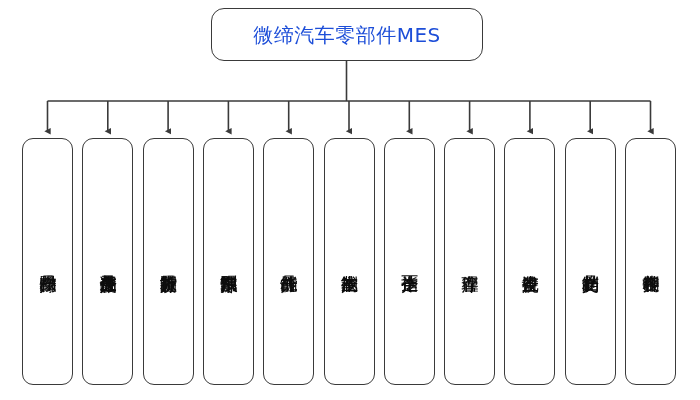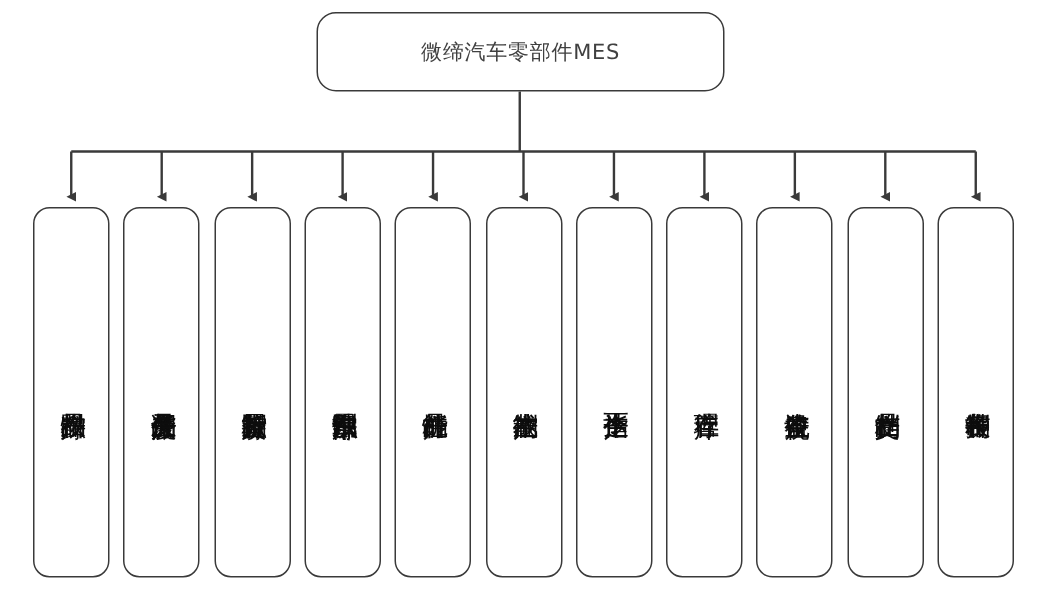--- a/index.html
+++ b/index.html
@@ -36,23 +36,23 @@
     justify-content: center;
   }
   #root-node {
     left: 211px;
     top: 8px;
     width: 272px;
     height: 53px;
     border-radius: 13px;
   }
   #root-node .node-label {
-    font-size: 14px;
+    font-size: 20px;
     line-height: 1;
-    color: #404040;
+    color: #1d4ed8;
     letter-spacing: 0.5px;
     white-space: nowrap;
   }
   .leaf-node {
     top: 138px;
     width: 51px;
     height: 247px;
     border-radius: 11px;
   }
   .leaf-node .node-label {

